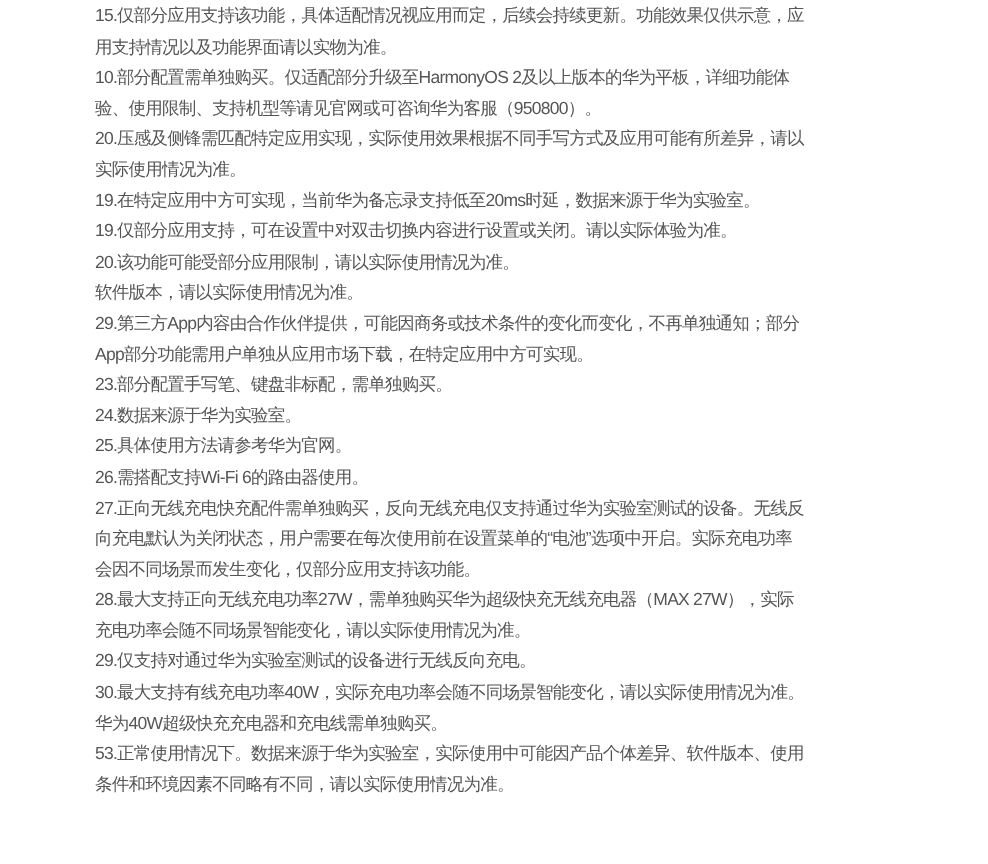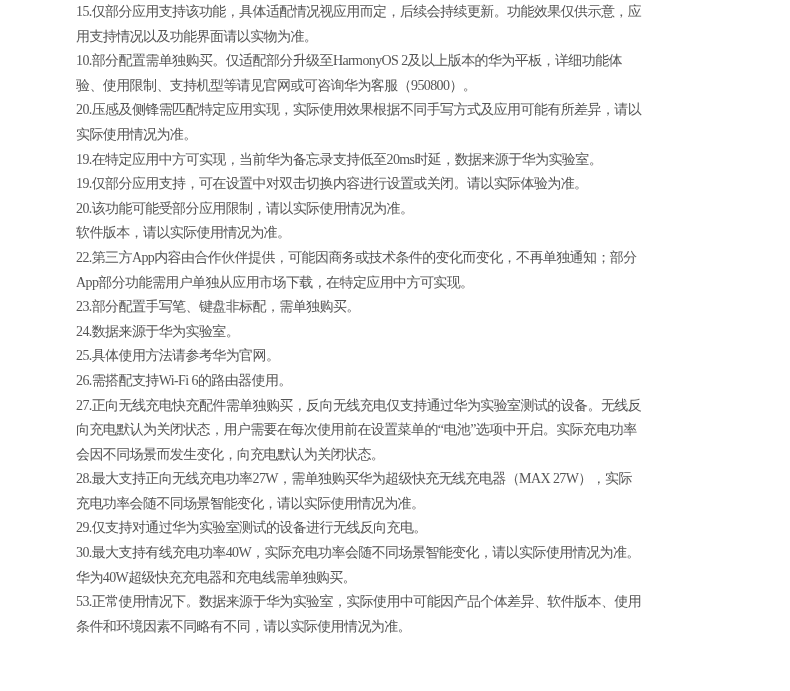--- a/index.html
+++ b/index.html
@@ -14,21 +14,21 @@
       position: relative;
     }
     .notes {
       position: absolute;
       left: 76px;
       top: 0px;
       width: 640px;
       margin: 0;
       padding: 0;
       list-style: none;
-      font-family: Liberation Serif, serif;
+      font-family: Liberation Sans, sans-serif;
       font-size: 14px;
       line-height: 24.6px;
       color: #555555;
       letter-spacing: -0.6px;
     }
     .note-line {
       display: block;
       white-space: nowrap;
       height: 24.6px;
     }
@@ -55,39 +55,39 @@
   <li>
     <span class="note-line">19.仅部分应用支持，可在设置中对双击切换内容进行设置或关闭。请以实际体验为准。</span>
   </li>
   <li>
     <span class="note-line">20.该功能可能受部分应用限制，请以实际使用情况为准。</span>
   </li>
   <li>
     <span class="note-line">软件版本，请以实际使用情况为准。</span>
   </li>
   <li>
-    <span class="note-line">22.第三方App内容由合作伙伴提供，可能因商务或技术条件的变化而变化，不再单独通知；部分</span>
+    <span class="note-line">29.第三方App内容由合作伙伴提供，可能因商务或技术条件的变化而变化，不再单独通知；部分</span>
     <span class="note-line">App部分功能需用户单独从应用市场下载，在特定应用中方可实现。</span>
   </li>
   <li>
     <span class="note-line">23.部分配置手写笔、键盘非标配，需单独购买。</span>
   </li>
   <li>
     <span class="note-line">24.数据来源于华为实验室。</span>
   </li>
   <li>
     <span class="note-line">25.具体使用方法请参考华为官网。</span>
   </li>
   <li>
     <span class="note-line">26.需搭配支持Wi-Fi 6的路由器使用。</span>
   </li>
   <li>
     <span class="note-line">27.正向无线充电快充配件需单独购买，反向无线充电仅支持通过华为实验室测试的设备。无线反</span>
     <span class="note-line">向充电默认为关闭状态，用户需要在每次使用前在设置菜单的“电池”选项中开启。实际充电功率</span>
-    <span class="note-line">会因不同场景而发生变化，向充电默认为关闭状态。</span>
+    <span class="note-line">会因不同场景而发生变化，仅部分应用支持该功能。</span>
   </li>
   <li>
     <span class="note-line">28.最大支持正向无线充电功率27W，需单独购买华为超级快充无线充电器（MAX 27W），实际</span>
     <span class="note-line">充电功率会随不同场景智能变化，请以实际使用情况为准。</span>
   </li>
   <li>
     <span class="note-line">29.仅支持对通过华为实验室测试的设备进行无线反向充电。</span>
   </li>
   <li>
     <span class="note-line">30.最大支持有线充电功率40W，实际充电功率会随不同场景智能变化，请以实际使用情况为准。</span>

